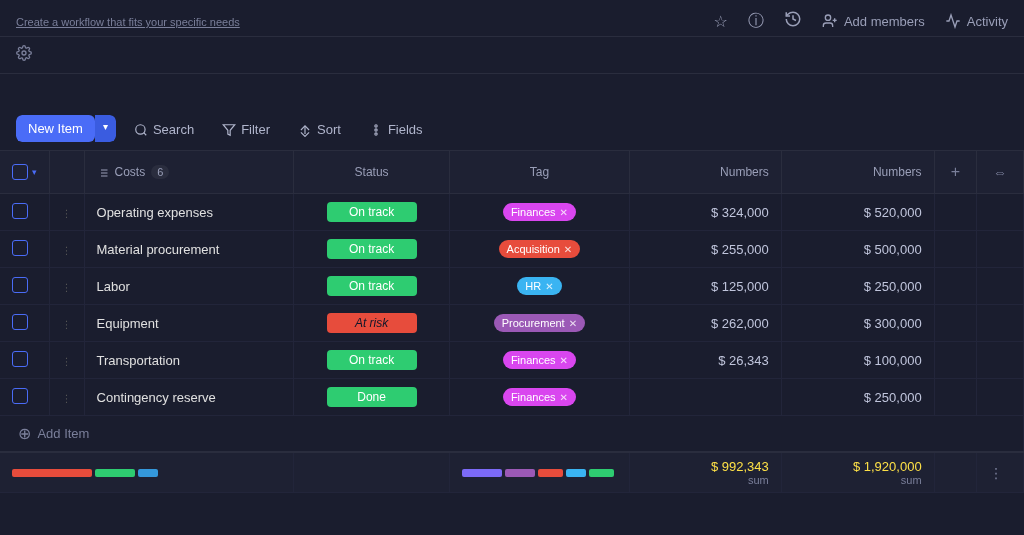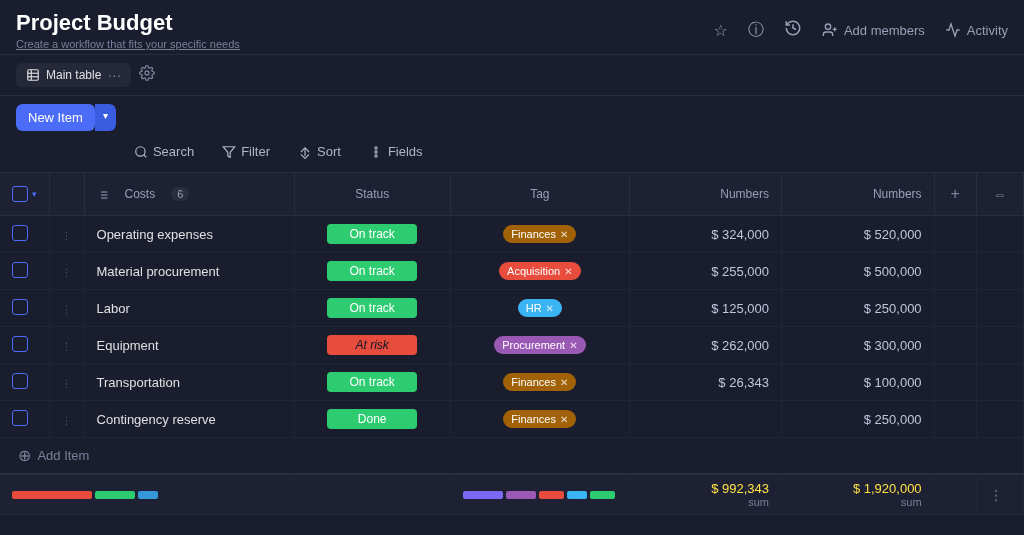--- a/index.html
+++ b/index.html
@@ -69,21 +69,21 @@
     }
     .gear-btn {
       background: none;
       border: none;
       color: #7a7f9a;
       cursor: pointer;
       font-size: 16px;
     }
     .action-bar {
       display: flex;
-      align-items: flex-start;
+      align-items: flex-end;
       padding: 8px 16px;
       gap: 8px;
       border-bottom: 1px solid #2a2d3e;
     }
     .new-item-btn {
       display: flex;
       align-items: center;
       background: #4a6cf7;
       border: none;
       border-radius: 6px;
@@ -181,21 +181,21 @@
     .status-done { background: #2ecc71; color: #fff; }
     .tag-badge {
       display: inline-flex;
       align-items: center;
       gap: 4px;
       padding: 3px 8px;
       border-radius: 12px;
       font-size: 11px;
       font-weight: 500;
     }
-    .tag-finances { background: #a16207; color: #fff; }
+    .tag-finances { background: #d946ef; color: #fff; }
     .tag-acquisition { background: #e74c3c; color: #fff; }
     .tag-hr { background: #3ab4f2; color: #fff; }
     .tag-procurement { background: #9b59b6; color: #fff; }
     .tag-x { cursor: pointer; font-size: 10px; opacity: 0.8; }
     .add-item-row td {
       color: #7a7f9a;
       font-size: 13px;
       cursor: pointer;
       background: #1a1d2e;
     }
@@ -218,21 +218,21 @@
       color: #7a7f9a;
       text-align: right;
     }
     .sum-value {
       font-size: 13px;
       color: #fde047;
     }
     .col-header-with-count {
       display: flex;
       align-items: flex-end;
-      gap: 16px;
+      gap: 6px;
     }
     .count-badge {
       background: #2a2d3e;
       border-radius: 10px;
       padding: 1px 6px;
       font-size: 11px;
       color: #9a9fb8;
     }
     .add-col-btn {
       background: none;
@@ -252,21 +252,20 @@
     }
     .drag-icon { color: #555; font-size: 10px; letter-spacing: 0; }
     .select-all-wrap { display: flex; align-items: center; gap: 4px; }
     .chevron-down { font-size: 9px; color: #4a6cf7; cursor: pointer; }
   </style>
 </head>
 <body>
 
 <div class="header">
   <div class="header-left">
-    <div class="header-title">Project Budget</div>
     <div class="header-subtitle">Create a workflow that fits your specific needs</div>
   </div>
   <div class="header-right">
     <span class="header-icon">☆</span>
     <span class="header-icon">ⓘ</span>
     <span class="header-icon">
       <svg width="18" height="18" viewBox="0 0 24 24" fill="none" stroke="currentColor" stroke-width="2">
         <path d="M3 12a9 9 0 1 0 9-9 9.75 9.75 0 0 0-6.74 2.74L3 8"></path>
         <path d="M3 3v5h5"></path>
         <path d="M12 7v5l4 2"></path>
@@ -284,30 +283,20 @@
     <div class="header-action">
       <svg width="16" height="16" viewBox="0 0 24 24" fill="none" stroke="currentColor" stroke-width="2">
         <polyline points="22 12 18 12 15 21 9 3 6 12 2 12"></polyline>
       </svg>
       <span>Activity</span>
     </div>
   </div>
 </div>
 
 <div class="toolbar">
-  <div class="table-tab">
-    <svg width="14" height="14" viewBox="0 0 24 24" fill="none" stroke="currentColor" stroke-width="2">
-      <rect x="3" y="3" width="18" height="18" rx="2"></rect>
-      <line x1="3" y1="9" x2="21" y2="9"></line>
-      <line x1="3" y1="15" x2="21" y2="15"></line>
-      <line x1="9" y1="3" x2="9" y2="21"></line>
-    </svg>
-    <span>Main table</span>
-    <span style="color:#7a7f9a;font-size:14px;">···</span>
-  </div>
   <button class="gear-btn">
     <svg width="16" height="16" viewBox="0 0 24 24" fill="none" stroke="currentColor" stroke-width="2">
       <circle cx="12" cy="12" r="3"></circle>
       <path d="M19.4 15a1.65 1.65 0 0 0 .33 1.82l.06.06a2 2 0 0 1-2.83 2.83l-.06-.06a1.65 1.65 0 0 0-1.82-.33 1.65 1.65 0 0 0-1 1.51V21a2 2 0 0 1-4 0v-.09A1.65 1.65 0 0 0 9 19.4a1.65 1.65 0 0 0-1.82.33l-.06.06a2 2 0 0 1-2.83-2.83l.06-.06A1.65 1.65 0 0 0 4.68 15a1.65 1.65 0 0 0-1.51-1H3a2 2 0 0 1 0-4h.09A1.65 1.65 0 0 0 4.6 9a1.65 1.65 0 0 0-.33-1.82l-.06-.06a2 2 0 0 1 2.83-2.83l.06.06A1.65 1.65 0 0 0 9 4.68a1.65 1.65 0 0 0 1-1.51V3a2 2 0 0 1 4 0v.09a1.65 1.65 0 0 0 1 1.51 1.65 1.65 0 0 0 1.82-.33l.06-.06a2 2 0 0 1 2.83 2.83l-.06.06A1.65 1.65 0 0 0 19.4 9a1.65 1.65 0 0 0 1.51 1H21a2 2 0 0 1 0 4h-.09a1.65 1.65 0 0 0-1.51 1z"></path>
     </svg>
   </button>
 </div>
 
 <div class="action-bar">
   <div class="new-item-wrap">

